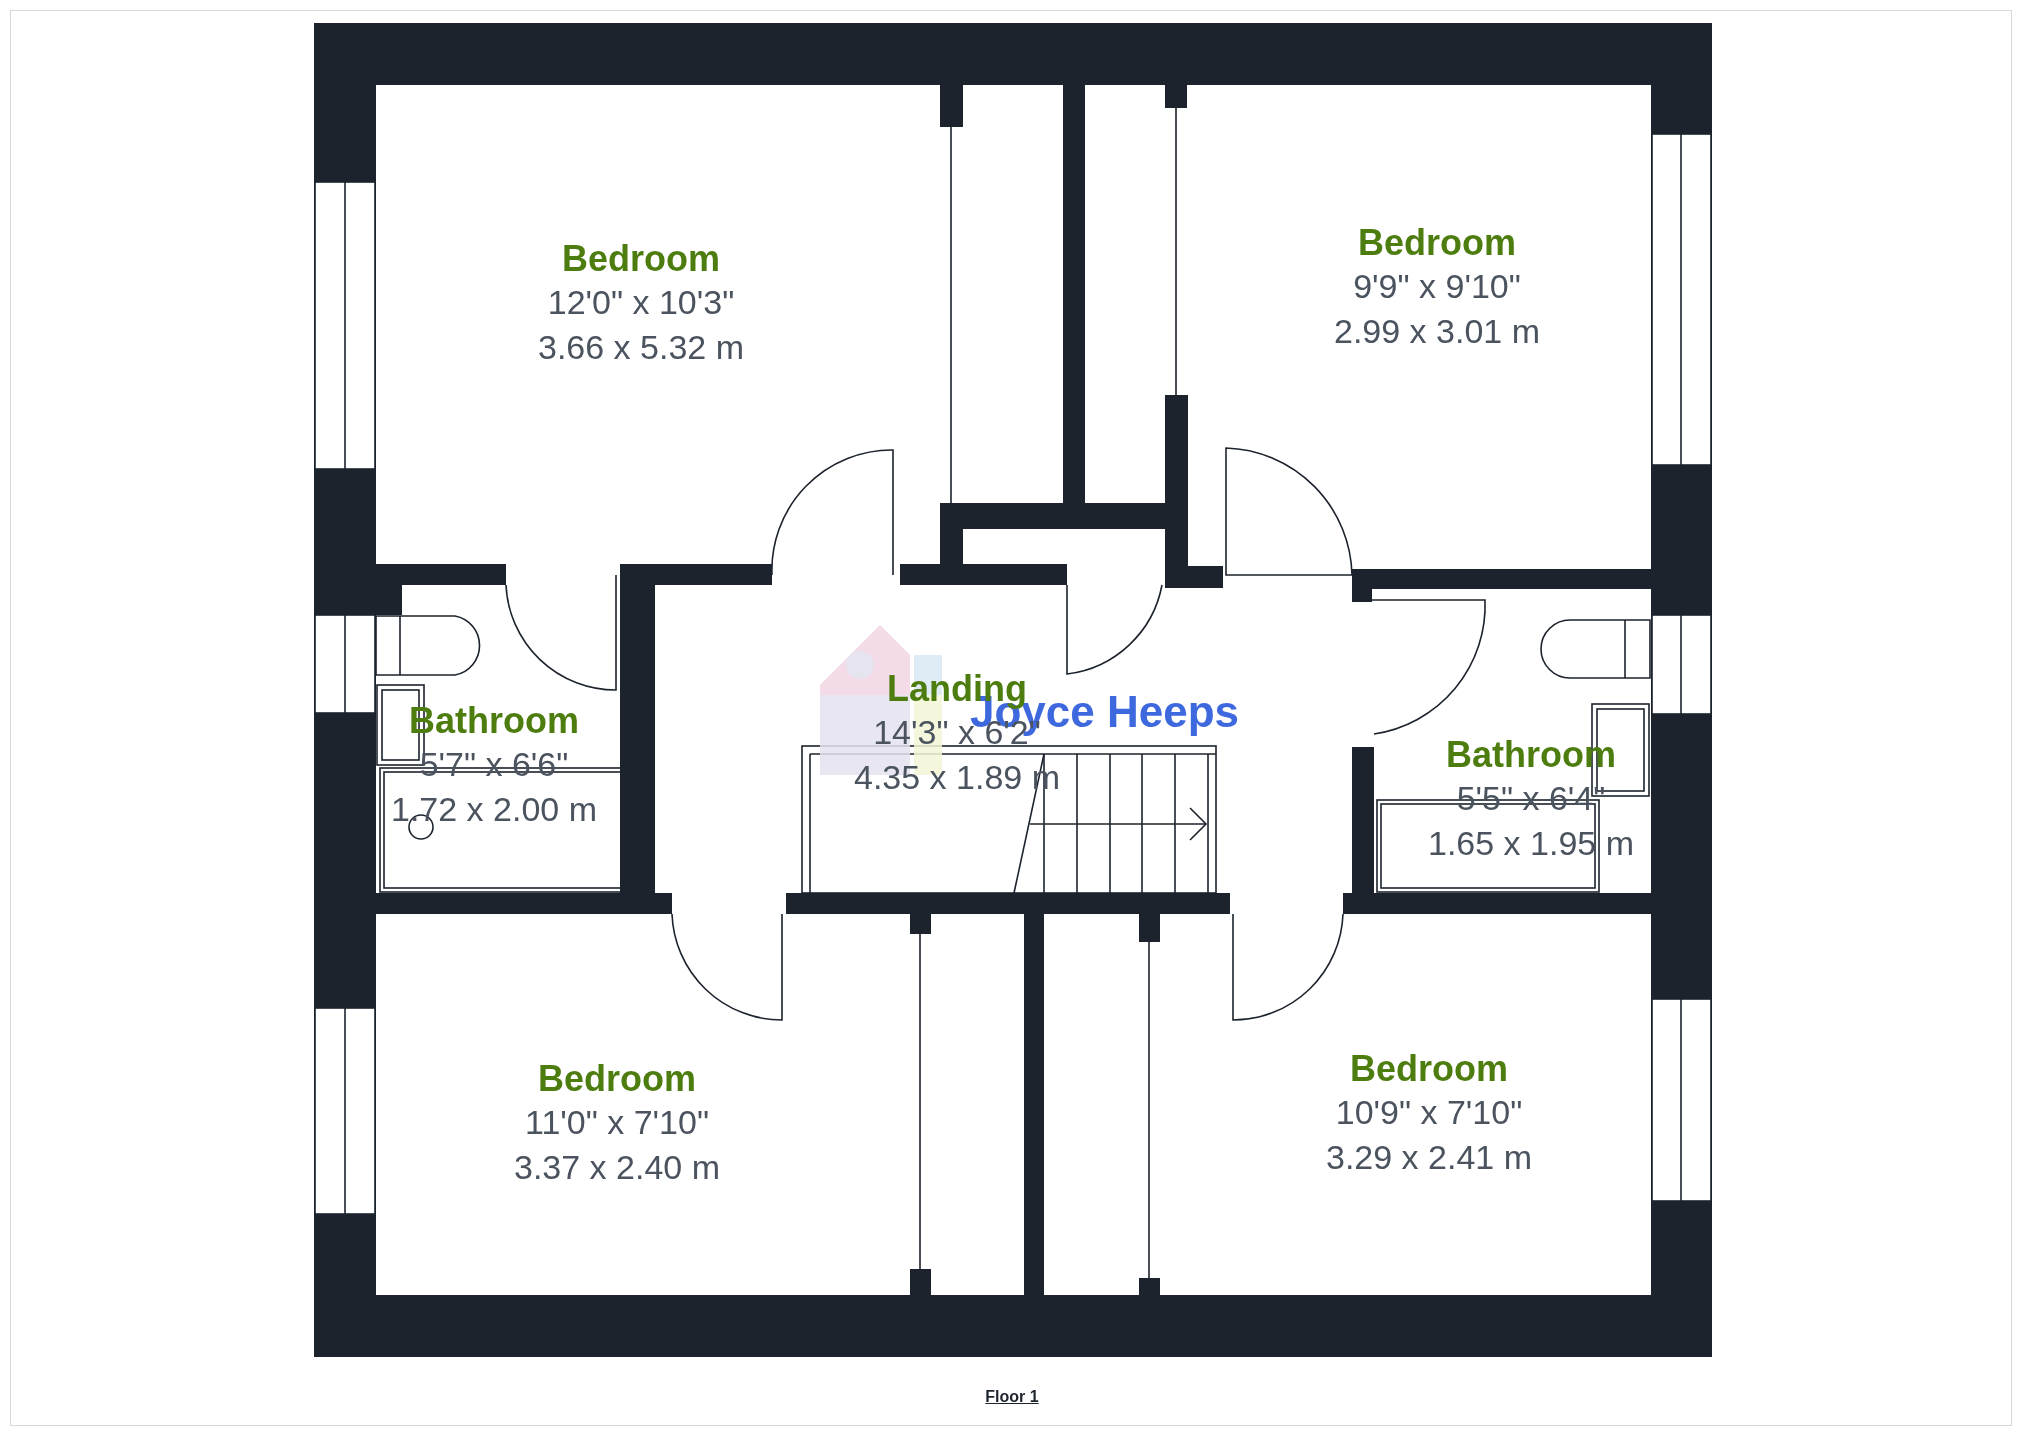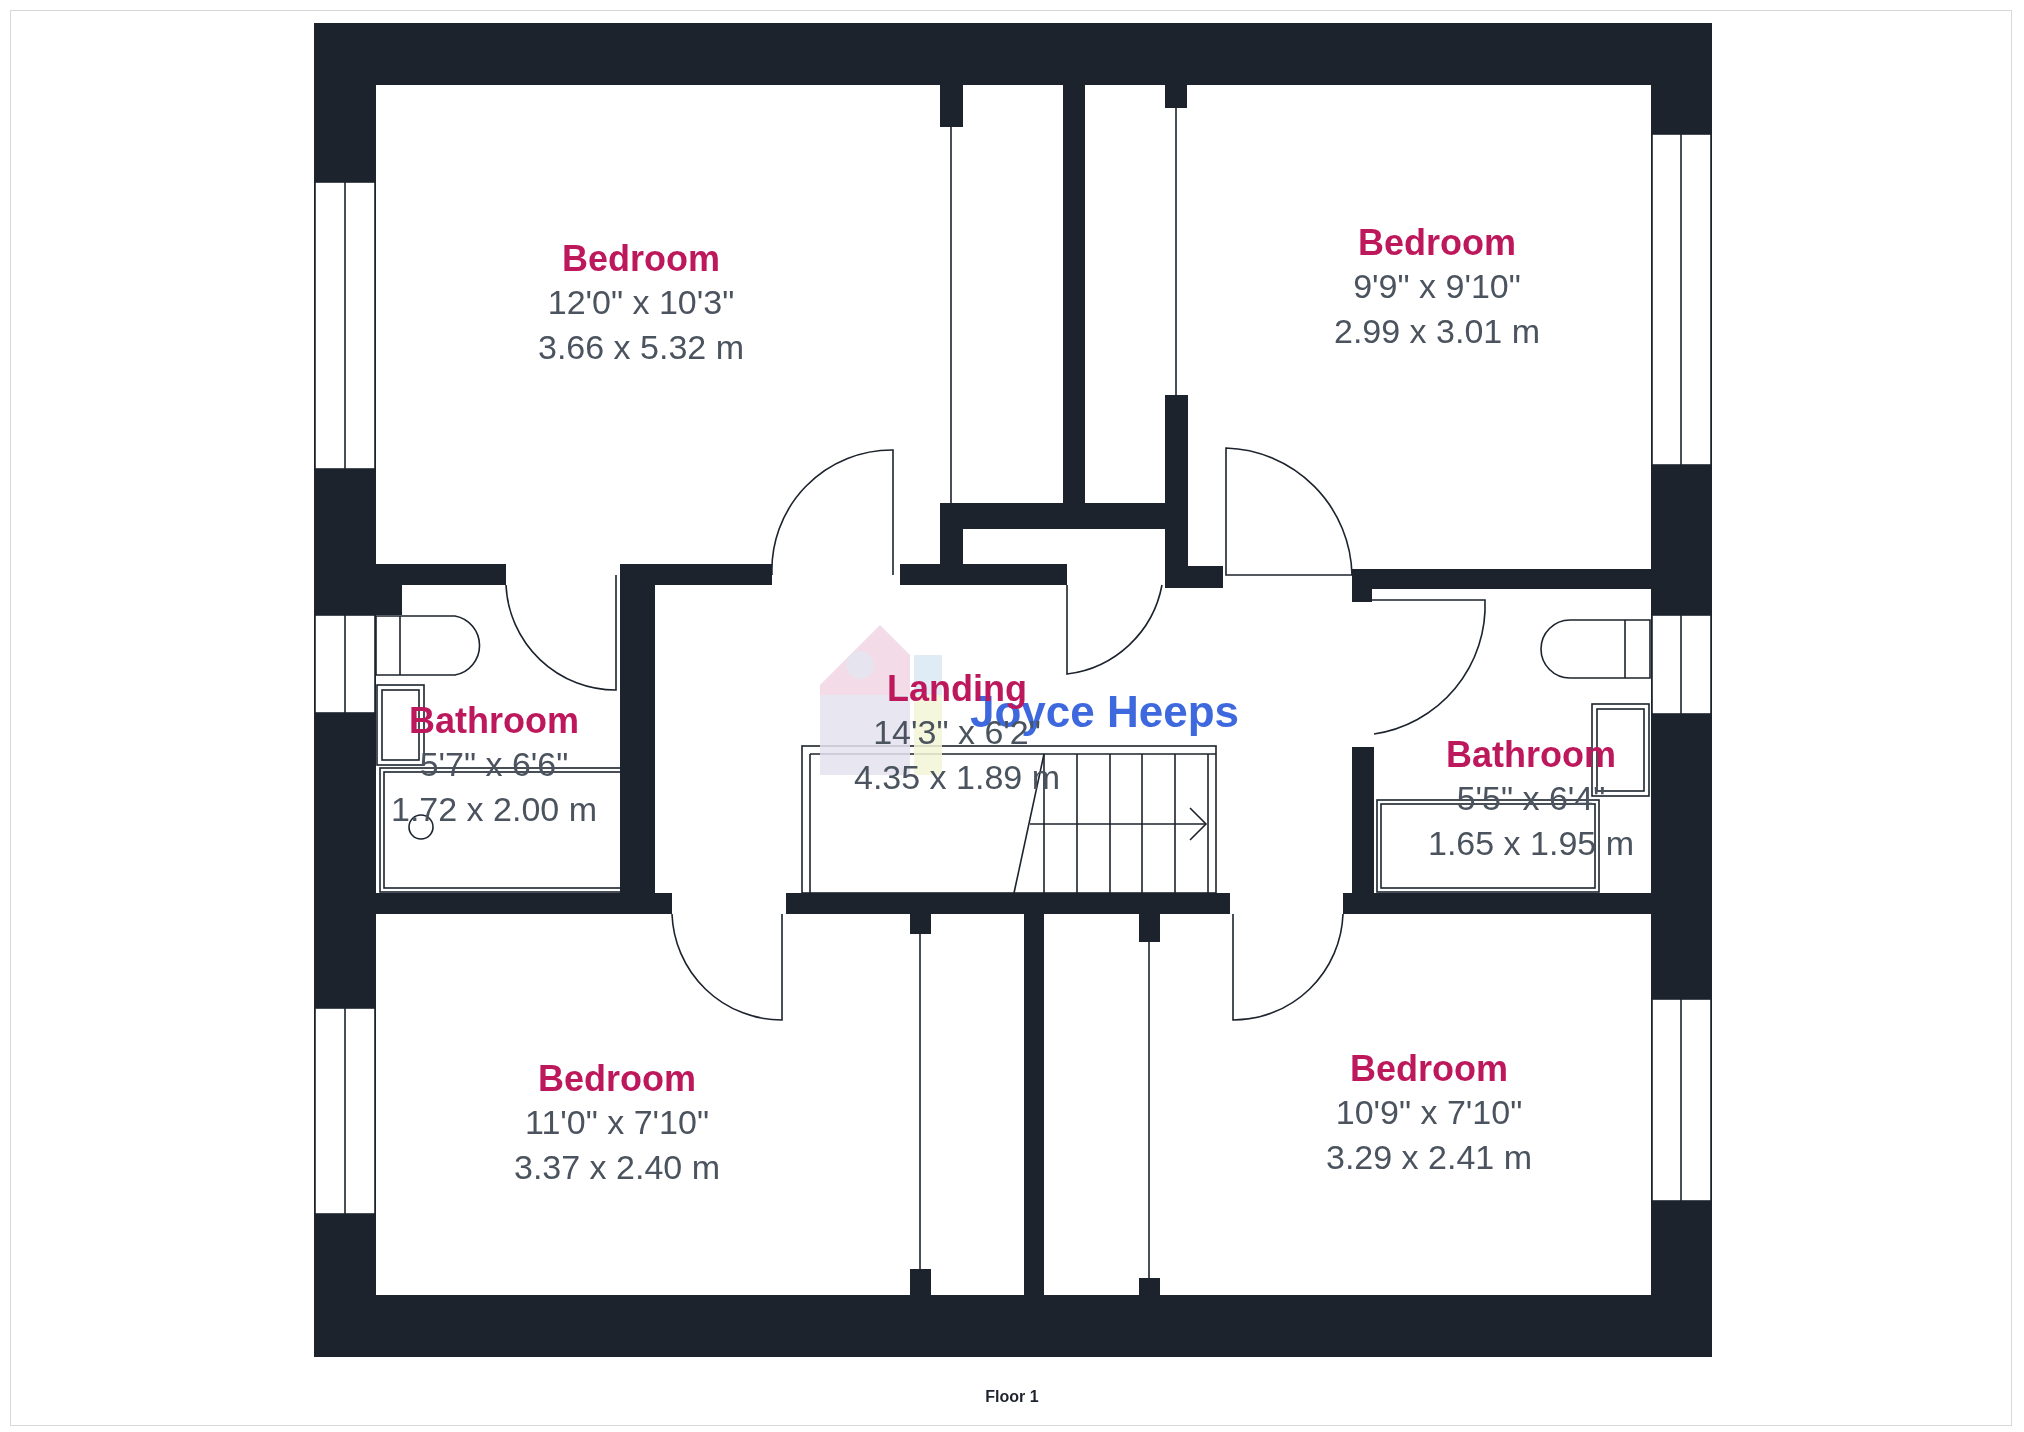--- a/index.html
+++ b/index.html
@@ -3,23 +3,23 @@
 <meta charset="utf-8">
 <style>
   html,body{margin:0;padding:0;background:#ffffff;}
   body{width:2024px;height:1432px;position:relative;overflow:hidden;font-family:"Liberation Sans","DejaVu Sans",sans-serif;}
   #page-border{position:absolute;left:10px;top:10px;width:2002px;height:1416px;border:1px solid #d6d8db;box-sizing:border-box;}
   svg#plan{position:absolute;left:0;top:0;}
   .wall{fill:#1c232d;}
   .thin{fill:none;stroke:#1c232d;stroke-width:1.6;}
   .win{fill:#ffffff;stroke:#1c232d;stroke-width:1.6;}
   .room-label{position:absolute;text-align:center;transform:translateX(-50%);white-space:nowrap;}
-  .room-name{font-weight:bold;font-size:36px;color:#be185d;line-height:42px;}
+  .room-name{font-weight:bold;font-size:36px;color:#4d7c0f;line-height:42px;}
   .room-dim{font-size:34px;color:#4a535e;line-height:45px;}
-  #floor-label{position:absolute;left:1012px;top:1388px;transform:translateX(-50%);font-size:16px;font-weight:bold;color:#1c232d;}
+  #floor-label{position:absolute;left:1012px;top:1388px;transform:translateX(-50%);font-size:16px;font-weight:bold;color:#1c232d;text-decoration:underline;}
   #watermark{position:absolute;left:820px;top:625px;width:380px;height:170px;opacity:0.85;pointer-events:none;}
   #wm-text1{position:absolute;left:150px;top:62px;font-size:44px;font-weight:bold;color:#1d4ed8;white-space:nowrap;}
   #wm-text2{position:absolute;left:150px;top:108px;font-size:56px;font-weight:bold;color:#e5e2ee;letter-spacing:2px;white-space:nowrap;}
 </style>
 </head>
 <body>
 
 <div id="page-border"></div>
 
 <svg id="plan" width="2024" height="1432" viewBox="0 0 2024 1432" xmlns="http://www.w3.org/2000/svg">

